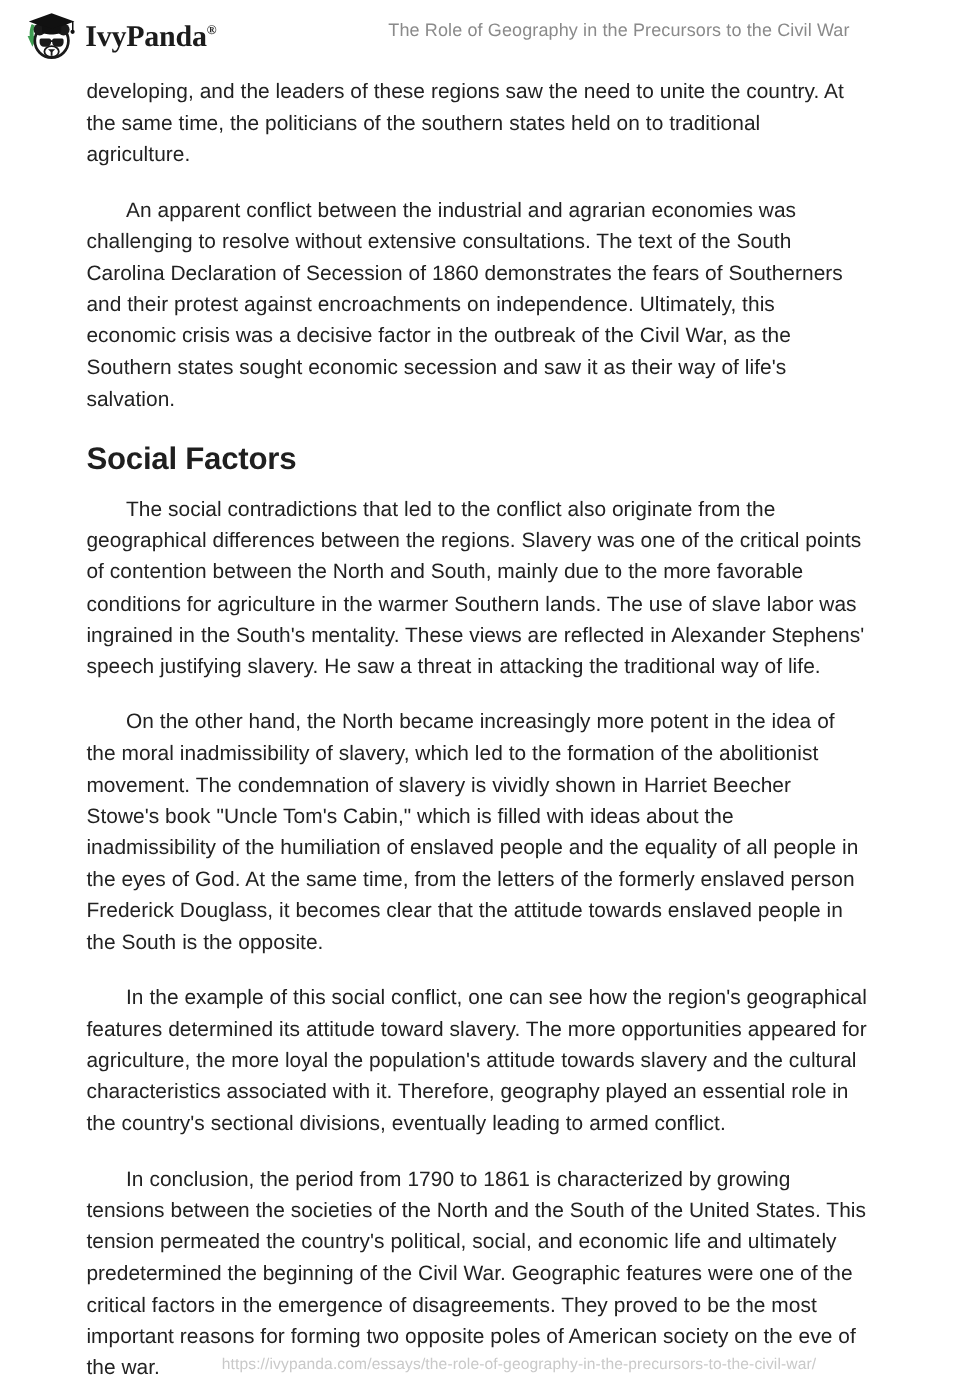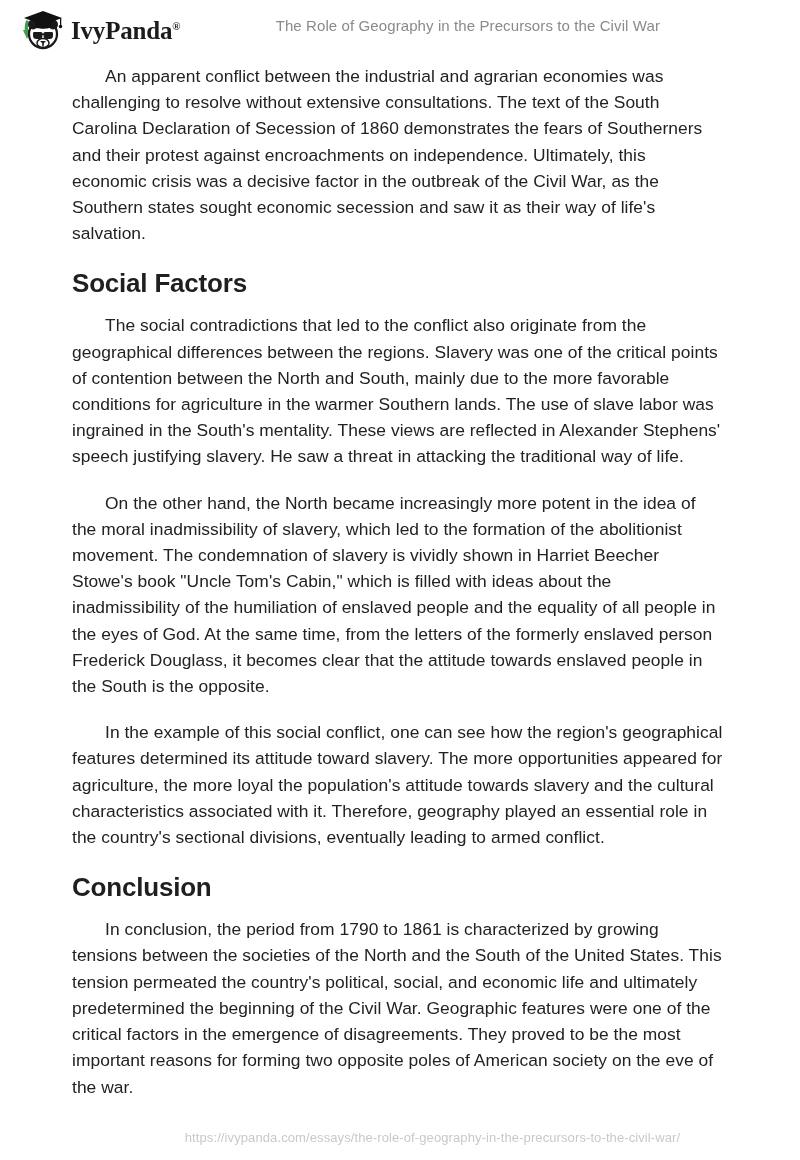--- a/index.html
+++ b/index.html
@@ -23,20 +23,21 @@
 
   
   .page-header {
     position: absolute;
     top: 0;
     left: 0;
     width: 684px;
     height: 62px;
     display: flex;
     align-items: center;
+    padding-left: 48px;
   }
   .brand {
     position: absolute;
     left: 16px;
     top: 8px;
     display: flex;
     align-items: center;
     gap: 7px;
   }
   .brand-mark {
@@ -156,28 +157,28 @@
           <circle cx="89" cy="37" r="3.5" fill="#111111"></circle>
         </svg>
       </span>
       <span class="brand-name"><span>IvyPanda</span><span class="brand-reg">®</span></span>
     </div>
 
     <div class="header-title">The Role of Geography in the Precursors to the Civil War</div>
   </div>
 
   <div class="content">
+    <p>developing, and the leaders of these regions saw the need to unite the country. At the same time, the politicians of the southern states held on to traditional agriculture.</p>
     <p class="indent">An apparent conflict between the industrial and agrarian economies was challenging to resolve without extensive consultations. The text of the South Carolina Declaration of Secession of 1860 demonstrates the fears of Southerners and their protest against encroachments on independence. Ultimately, this economic crisis was a decisive factor in the outbreak of the Civil War, as the Southern states sought economic secession and saw it as their way of life's salvation.</p>
 
     <h2 class="sec-gap-top">Social Factors</h2>
     <p class="indent">The social contradictions that led to the conflict also originate from the geographical differences between the regions. Slavery was one of the critical points of contention between the North and South, mainly due to the more favorable conditions for agriculture in the warmer Southern lands. The use of slave labor was ingrained in the South's mentality. These views are reflected in Alexander Stephens' speech justifying slavery. He saw a threat in attacking the traditional way of life.</p>
     <p class="indent">On the other hand, the North became increasingly more potent in the idea of the moral inadmissibility of slavery, which led to the formation of the abolitionist movement. The condemnation of slavery is vividly shown in Harriet Beecher Stowe's book "Uncle Tom's Cabin," which is filled with ideas about the inadmissibility of the humiliation of enslaved people and the equality of all people in the eyes of God. At the same time, from the letters of the formerly enslaved person Frederick Douglass, it becomes clear that the attitude towards enslaved people in the South is the opposite.</p>
     <p class="indent">In the example of this social conflict, one can see how the region's geographical features determined its attitude toward slavery. The more opportunities appeared for agriculture, the more loyal the population's attitude towards slavery and the cultural characteristics associated with it. Therefore, geography played an essential role in the country's sectional divisions, eventually leading to armed conflict.</p>
 
-    <h2 class="sec-gap-top">Conclusion</h2>
     <p class="indent">In conclusion, the period from 1790 to 1861 is characterized by growing tensions between the societies of the North and the South of the United States. This tension permeated the country's political, social, and economic life and ultimately predetermined the beginning of the Civil War. Geographic features were one of the critical factors in the emergence of disagreements. They proved to be the most important reasons for forming two opposite poles of American society on the eve of the war.</p>
   </div>
 
   <div class="page-footer">
     <a class="footer-url" href="#">https://ivypanda.com/essays/the-role-of-geography-in-the-precursors-to-the-civil-war/</a>
   </div>
 
 </div>
 
 </body></html>

